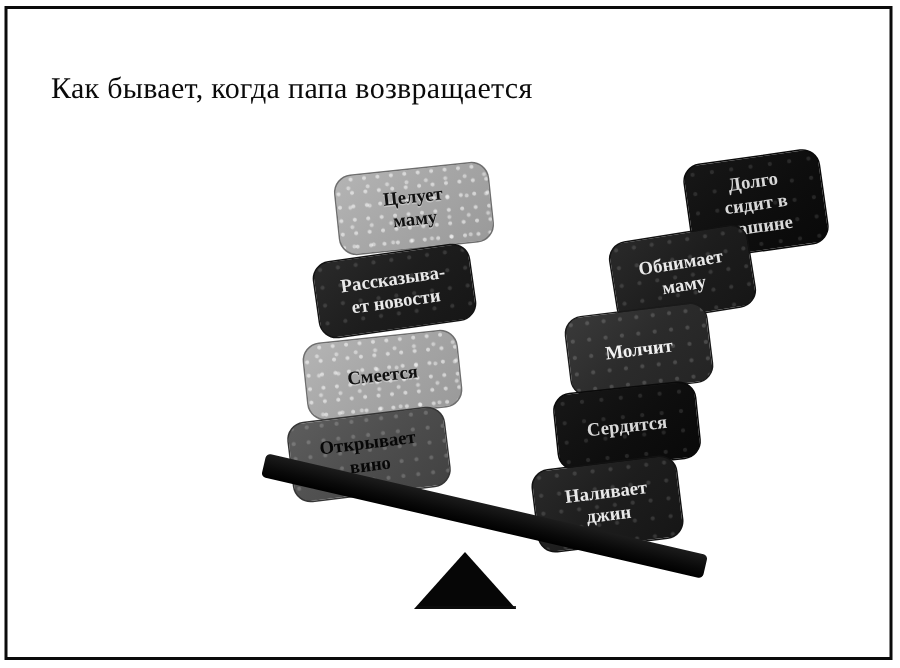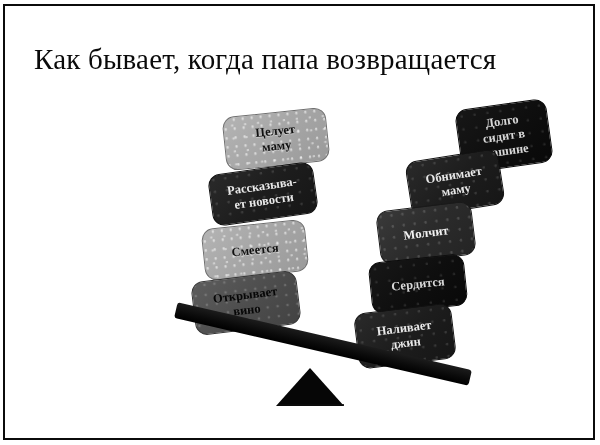--- a/index.html
+++ b/index.html
@@ -25,21 +25,21 @@
     border: 2px solid #0b0b0b;
     box-sizing: border-box;
     pointer-events: none;
   }
 
   #slide-title {
     position: absolute;
     left: 34px;
     top: 40px;
     width: 540px;
-    font-size: 29px;
+    font-size: 20px;
     line-height: 38px;
     color: #0a0a0a;
     font-family: "Liberation Serif", "DejaVu Serif", serif;
     font-weight: 400;
     white-space: nowrap;
     letter-spacing: 0.2px;
   }
 
   
   .node {

